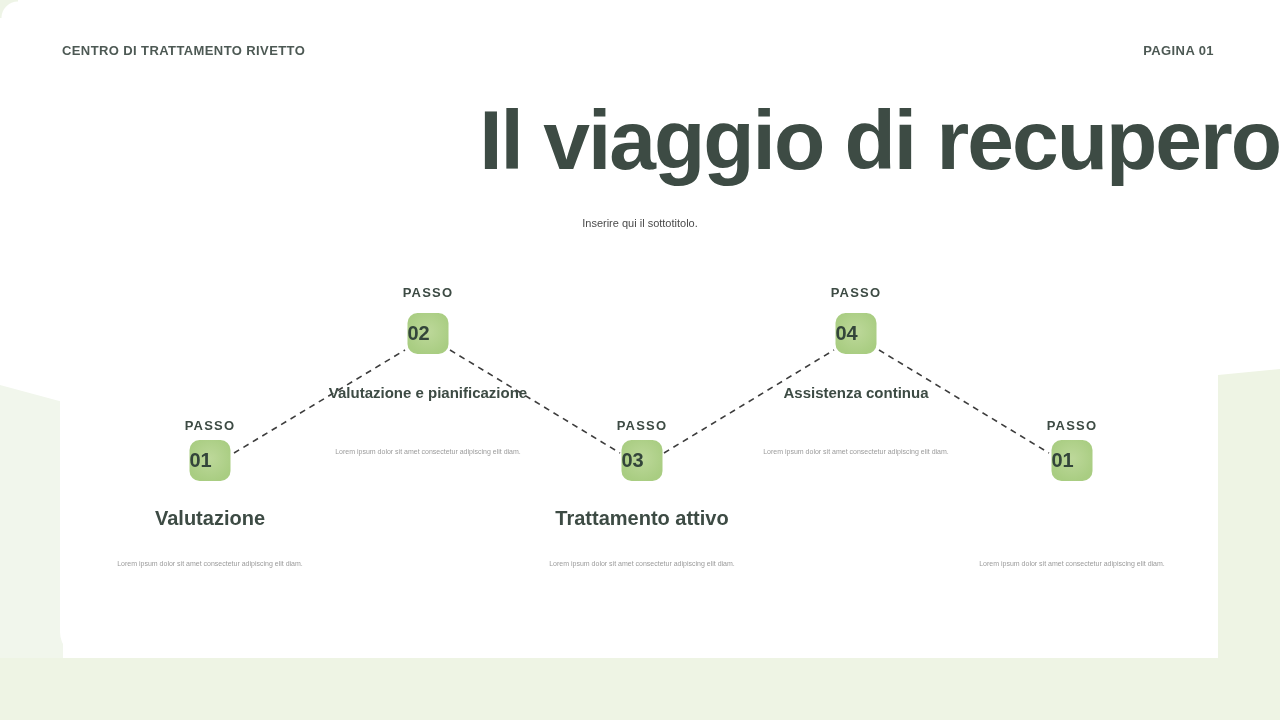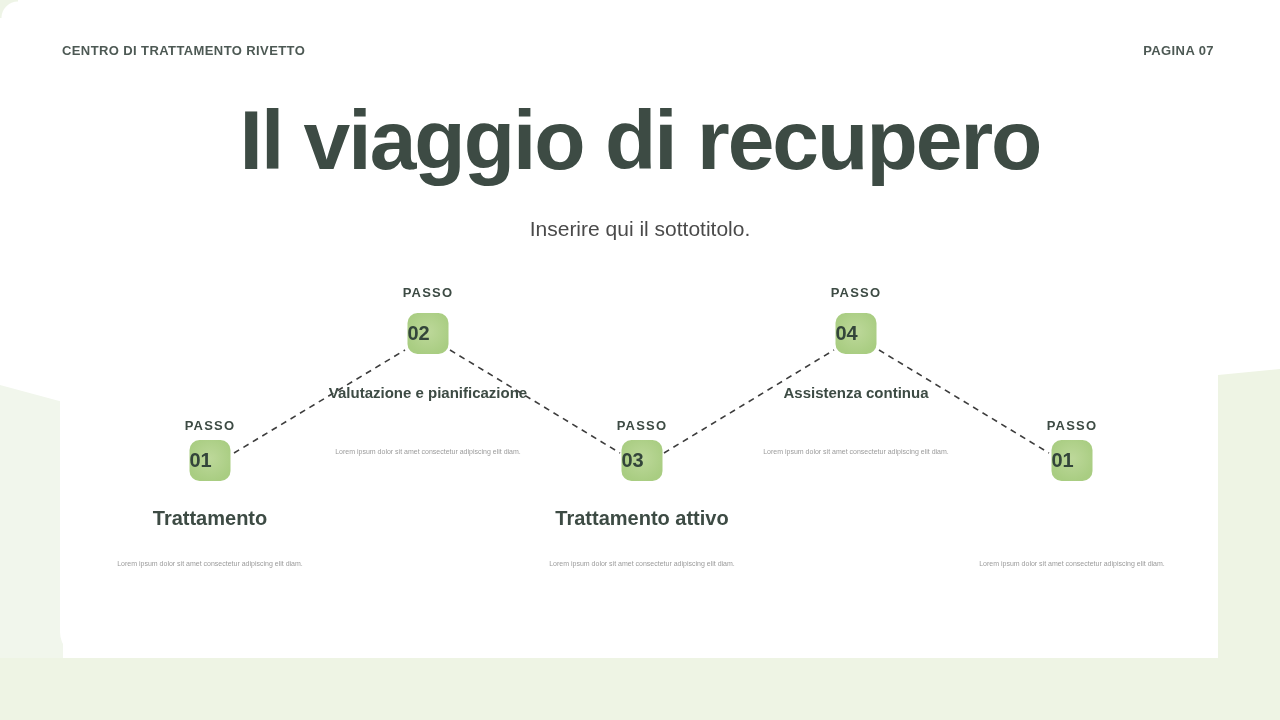--- a/index.html
+++ b/index.html
@@ -13,24 +13,24 @@
   .bg-right{position:absolute;right:0;top:369px;width:62px;height:351px;background:#eef4e4;
     clip-path:polygon(0 6px,100% 0,100% 100%,0 100%);}
   .bg-bottom{position:absolute;left:0;top:658px;width:100%;height:62px;background:#eef4e4;}
   .bg-corner{position:absolute;left:0;top:0;width:18px;height:18px;
     background:radial-gradient(circle 18px at 18px 18px,#ffffff 16px,#eef4e6 17px);}
   .card{position:absolute;left:60px;top:-30px;width:1158px;height:688px;background:#ffffff;border-radius:26px;}
 
   .header{position:absolute;top:43px;left:62px;right:66px;display:flex;justify-content:space-between;
     font-size:13px;font-weight:700;color:#4d5954;letter-spacing:.4px;}
 
-  .title{position:absolute;top:96px;left:0;width:100%;margin:0;text-align:center;
+  .title{position:absolute;top:96px;left:0;width:100%;margin:0;text-align:right;
     font-size:84px;line-height:1.05;font-weight:700;color:#3d4b44;letter-spacing:-2px;}
   .subtitle{position:absolute;top:217px;left:0;width:100%;text-align:center;
-    font-size:21px;font-weight:500;color:#4a4a4a;}
+    font-size:11px;font-weight:500;color:#4a4a4a;}
 
   .connectors{position:absolute;left:0;top:0;width:1280px;height:720px;}
 
   .step{position:absolute;top:0;width:240px;height:528px;text-align:center;color:#3d4b44;}
   .s1{left:90px}.s2{left:308px}.s3{left:522px}.s4{left:736px}.s5{left:952px}
   .passo{position:absolute;width:100%;font-size:13px;font-weight:700;letter-spacing:1.2px;}
   .badge{position:absolute;left:50%;transform:translateX(-50%);width:41px;height:41px;
     background:radial-gradient(circle at 50% 45%,#bdd89a 0%,#a9cd82 75%);
     border-radius:10px;line-height:41px;font-size:20px;font-weight:700;text-align:left;color:#33453a;}
   .name{position:absolute;width:100%;font-weight:700;line-height:1.2;}
@@ -51,37 +51,37 @@
 <div class="slide">
 
   <div class="bg-left"></div>
   <div class="bg-right"></div>
   <div class="bg-bottom"></div>
   <div class="bg-corner"></div>
   <div class="card"></div>
 
   <div class="header">
     <div>CENTRO DI TRATTAMENTO RIVETTO</div>
-    <div>PAGINA 07</div>
+    <div>PAGINA 01</div>
   </div>
 
   <h1 class="title">Il viaggio di recupero</h1>
   <div class="subtitle">Inserire qui  il sottotitolo.</div>
 
   <svg class="connectors" viewBox="0 0 1280 720" xmlns="http://www.w3.org/2000/svg">
     <line x1="234" y1="453" x2="405" y2="350" stroke="#3d3d3d" stroke-width="1.6" stroke-dasharray="6 5"></line>
     <line x1="450" y1="350" x2="620" y2="453" stroke="#3d3d3d" stroke-width="1.6" stroke-dasharray="6 5"></line>
     <line x1="664" y1="453" x2="834" y2="350" stroke="#3d3d3d" stroke-width="1.6" stroke-dasharray="6 5"></line>
     <line x1="879" y1="350" x2="1049" y2="453" stroke="#3d3d3d" stroke-width="1.6" stroke-dasharray="6 5"></line>
   </svg>
 
   <div class="step bottom s1">
     <div class="passo">PASSO</div>
     <div class="badge">01</div>
-    <div class="name">Trattamento</div>
+    <div class="name">Valutazione</div>
     <div class="desc">Lorem ipsum dolor sit amet consectetur adipiscing elit diam.</div>
   </div>
 
   <div class="step top s2">
     <div class="passo">PASSO</div>
     <div class="badge">02</div>
     <div class="name">Valutazione e pianificazione</div>
     <div class="desc">Lorem ipsum dolor sit amet consectetur adipiscing elit diam.</div>
   </div>
 

